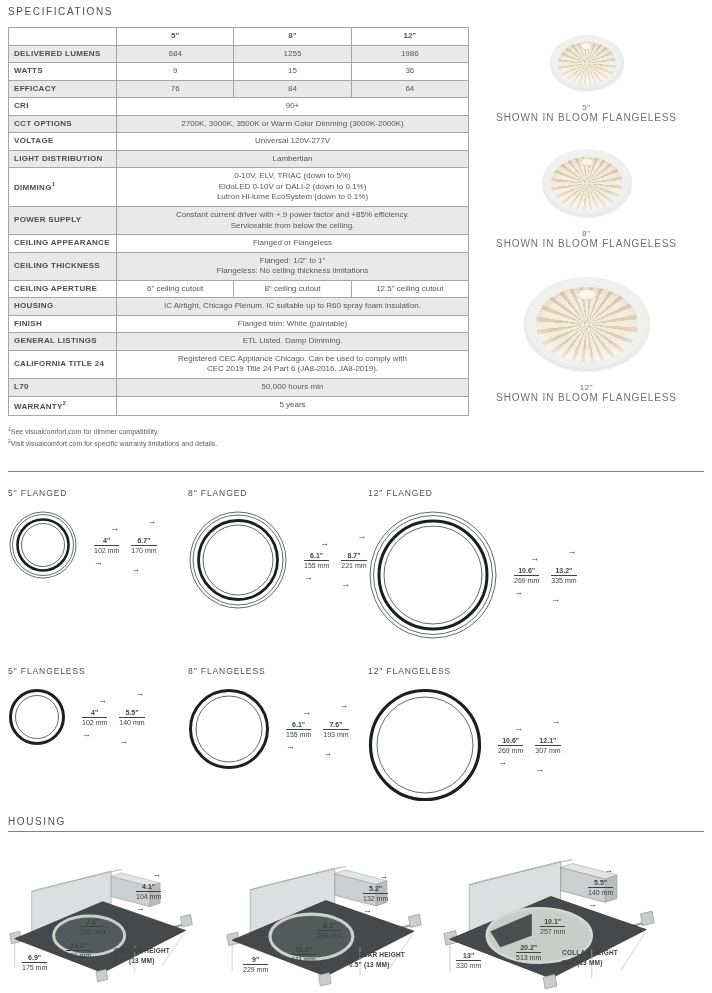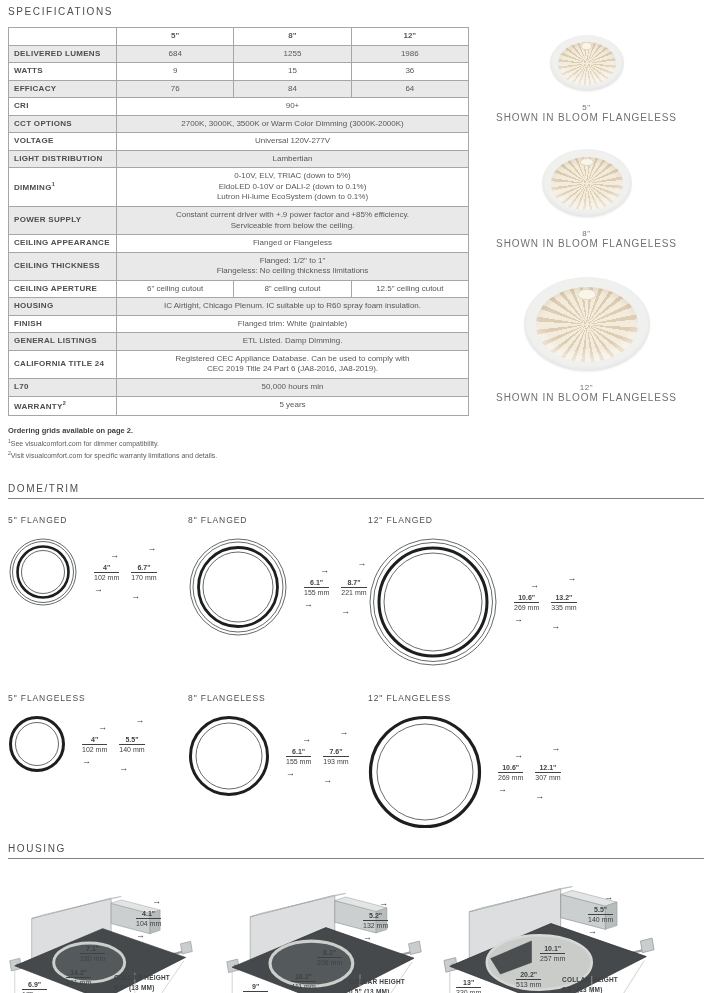--- a/index.html
+++ b/index.html
@@ -169,37 +169,36 @@
             <td class="lbl">FINISH</td>
             <td colspan="3">Flanged trim: White (paintable)</td>
           </tr>
           <tr class="shaded">
             <td class="lbl">GENERAL LISTINGS</td>
             <td colspan="3">ETL Listed. Damp Dimming.</td>
           </tr>
           <tr>
             <td class="lbl">CALIFORNIA TITLE 24</td>
             <td colspan="3">
-              <span class="ln">Registered CEC Appliance Database. Can be used to comply with</span>
+              <span class="ln">Registered CEC Appliance Chicago. Can be used to comply with</span>
               <span class="ln">CEC 2019 Title 24 Part 6 (JA8-2016, JA8-2019).</span>
             </td>
           </tr>
           <tr class="shaded">
             <td class="lbl">L70</td>
             <td colspan="3">50,000 hours min</td>
           </tr>
           <tr>
             <td class="lbl"><span>WARRANTY</span><sup>2</sup></td>
             <td colspan="3">5 years</td>
           </tr>
         </tbody>
           </table>
 
         <div class="footnotes">
-          <div class="fn-bold">Ordering grids available on page 2.</div>
           <div class="fn"><sup>1</sup><span>See visualcomfort.com for dimmer compatibility.</span></div>
           <div class="fn"><sup>2</sup><span>Visit visualcomfort.com for specific warranty limitations and details.</span></div>
         </div>
       </div>
 
       <div class="spec-right">
         <div class="fig">
           <div class="ring s5">
               <div class="dome"></div>
             </div>
@@ -220,21 +219,20 @@
               <div class="dome"></div>
             </div>
           <div class="figsize">12"</div>
           <div class="figcap">SHOWN IN BLOOM FLANGELESS</div>
         </div>
       </div>
     </div>
   </div>
 
   <div class="section section-dome">
-    <div class="sec-title">DOME/TRIM</div>
     <hr class="rule">
 
     <div class="dt-row">
 
       <div class="dt-item">
         <div class="dt-title">5" FLANGED</div>
         <div class="dt-body">
           <svg class="dt-circle" width="70" height="70" viewBox="0 0 70 70">
             <circle cx="35" cy="35" r="33" fill="none" stroke="#55585a" stroke-width="0.9"></circle>
             <circle cx="35" cy="35" r="30.5" fill="none" stroke="#55585a" stroke-width="0.9"></circle>

